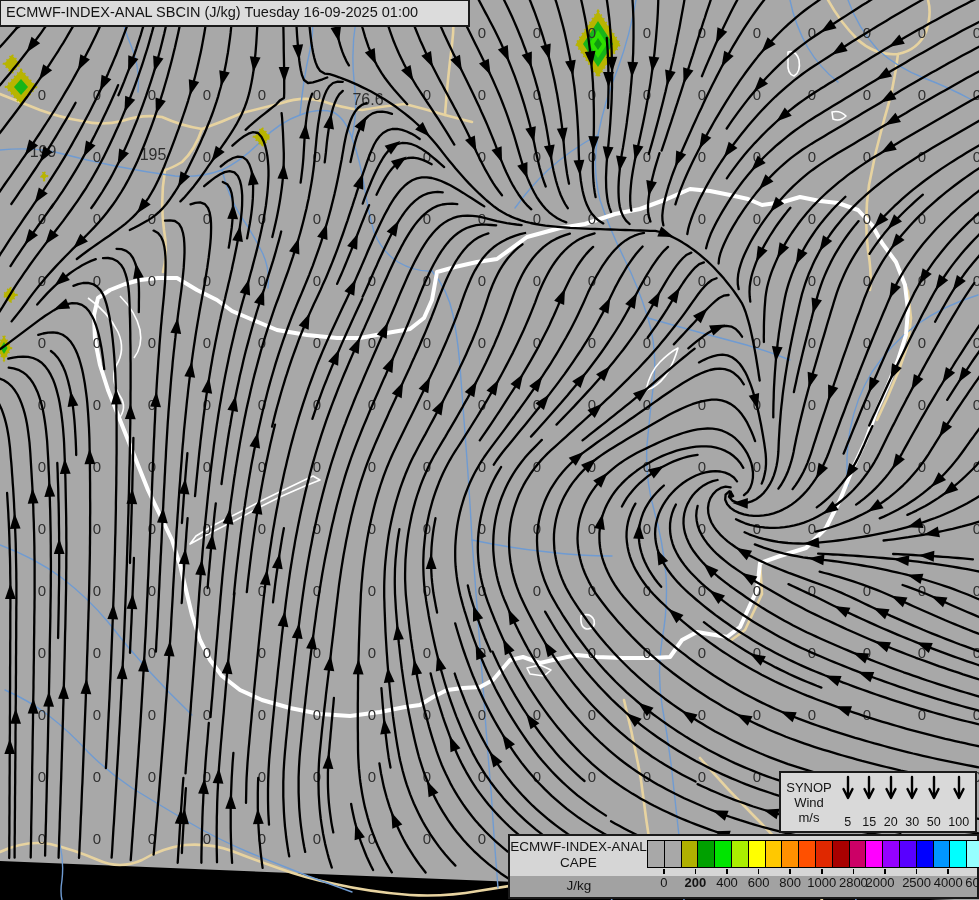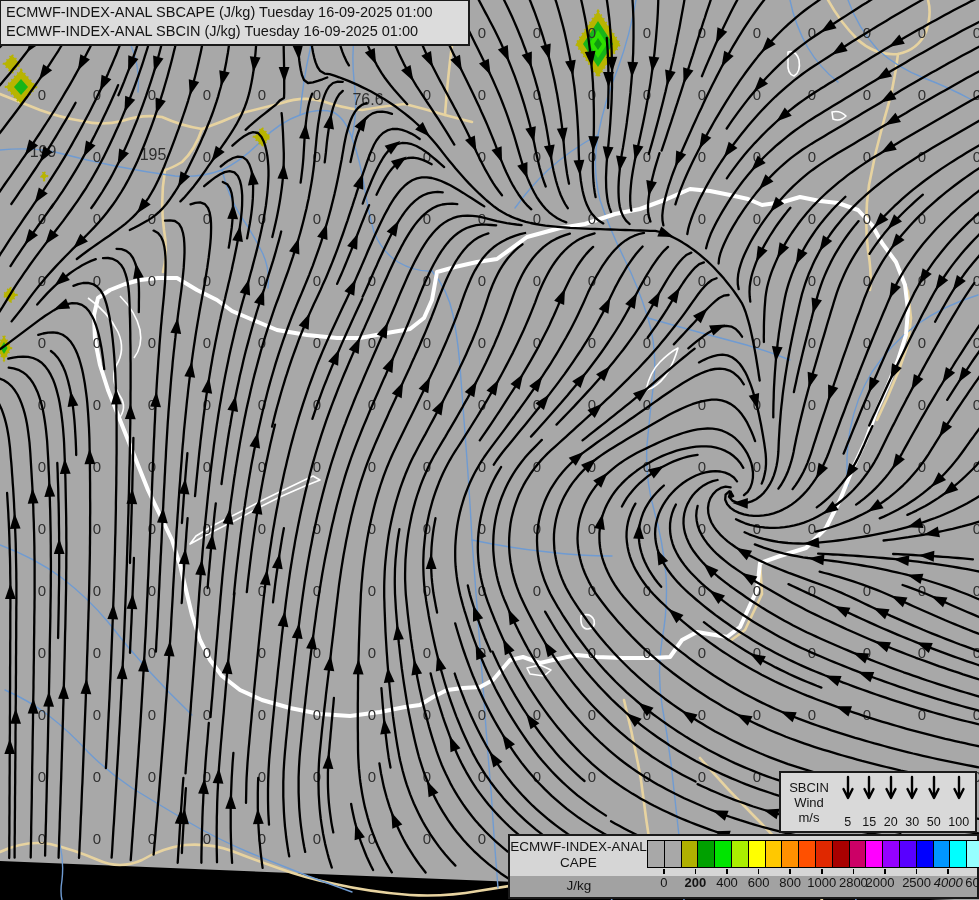--- a/index.html
+++ b/index.html
@@ -793,27 +793,26 @@
         <polygon points="355.2255587699657,823.9141606958364 364.9168610129147,837.1613740192417 354.5876963302865,840.3154756281228"></polygon>
         <polygon points="642.4623031105019,837.562250690668 658.8469465248274,838.5387035494389 654.6933864770128,848.508053524698"></polygon>
         <polygon points="587.799326509566,860.6977013971684 604.1052322078108,862.5758492507589 599.4084415504012,872.3010822824385"></polygon>
         <polygon points="885.7366904612367,887.7181636597886 901.6556077542797,883.7184046398902 900.6948728275908,894.475587747035"></polygon>
         <polygon points="766.7825805403066,872.2341836567764 782.994561100423,869.668703912477 781.0791852900586,880.2975013752698"></polygon>
         <polygon points="873.6675241024833,879.6067488099045 889.6394563442129,875.8242389995273 888.532255623822,886.5673347621446"></polygon>
       </g>
   </svg>
 
   <div class="title-box">
-    <div>ECMWF-INDEX-ANAL SBCAPE (J/kg) Tuesday 16-09-2025 01:00</div>
     <div>ECMWF-INDEX-ANAL SBCIN (J/kg) Tuesday 16-09-2025 01:00</div>
   </div>
 
   <div class="synop-box">
     <div class="synop-label">
-      <div>SBCIN</div>
+      <div>SYNOP</div>
       <div>Wind</div>
       <div>m/s</div>
     </div>
     <div class="synop-arrows" id="synop-arrows">
         <div class="synop-item">
           <svg width="14" height="28">
             <path d="M7,2 L7,22 M2.5,14 L7,23 L11.5,14" stroke="#000" stroke-width="2.4" fill="none" stroke-linecap="round" stroke-linejoin="round"></path>
           </svg>
           <div class="spd">5</div>
         </div>
@@ -891,18 +890,18 @@
         <div class="cape-tick-label" style="left: 142.2px;">800</div>
         <div class="cape-tick-line" style="left: 173.05px;"></div>
         <div class="cape-tick-label" style="left: 173.8px;">1000</div>
         <div class="cape-tick-line" style="left: 204.65px;"></div>
         <div class="cape-tick-label" style="left: 205.4px;">2800</div>
         <div class="cape-tick-line" style="left: 236.25px;"></div>
         <div class="cape-tick-label" style="left: 232px;">2000</div>
         <div class="cape-tick-line" style="left: 267.85px;"></div>
         <div class="cape-tick-label" style="left: 268.6px;">2500</div>
         <div class="cape-tick-line" style="left: 299.45px;"></div>
-        <div class="cape-tick-label" style="left: 300.2px; font-style: italic;">4000</div>
+        <div class="cape-tick-label" style="left: 300.2px;">4000</div>
         <div class="cape-tick-label" style="left: 331.8px;">6000</div>
       </div>
   </div>
 
 </div>
 
 </body></html>

